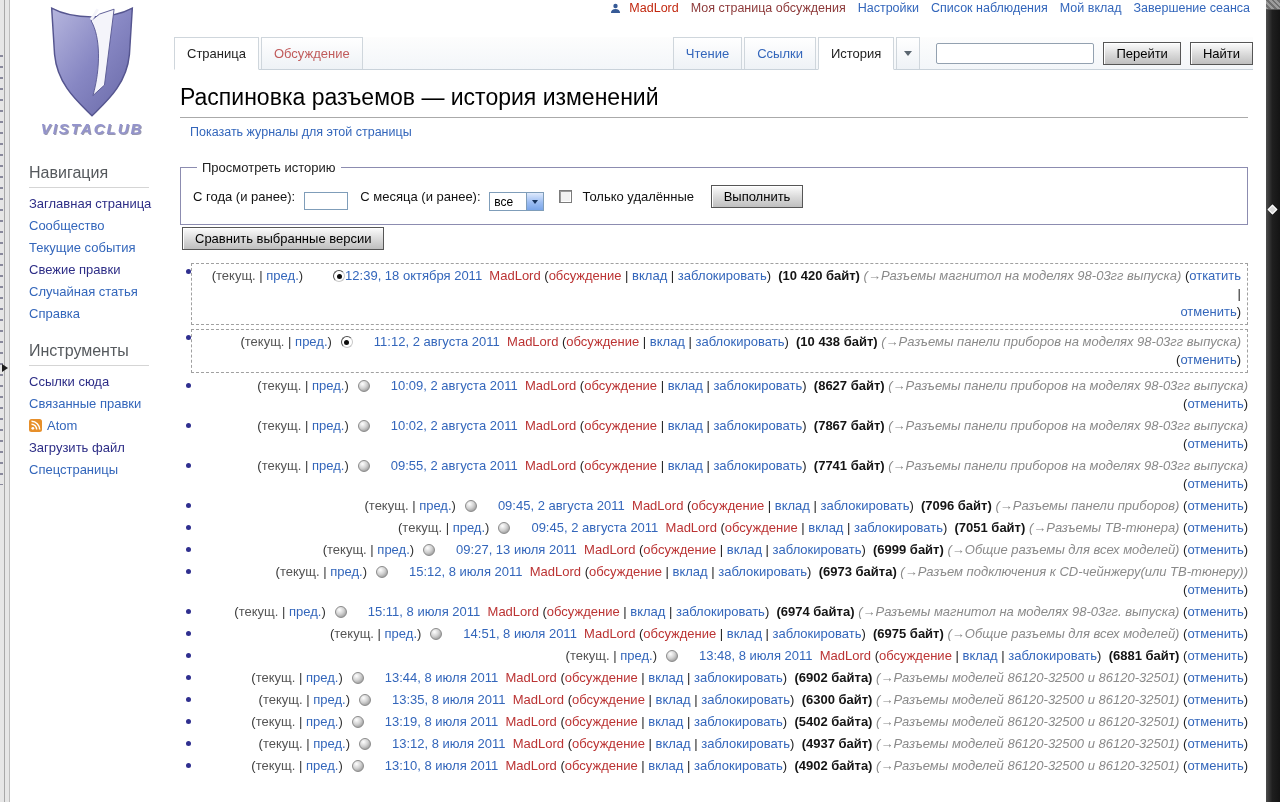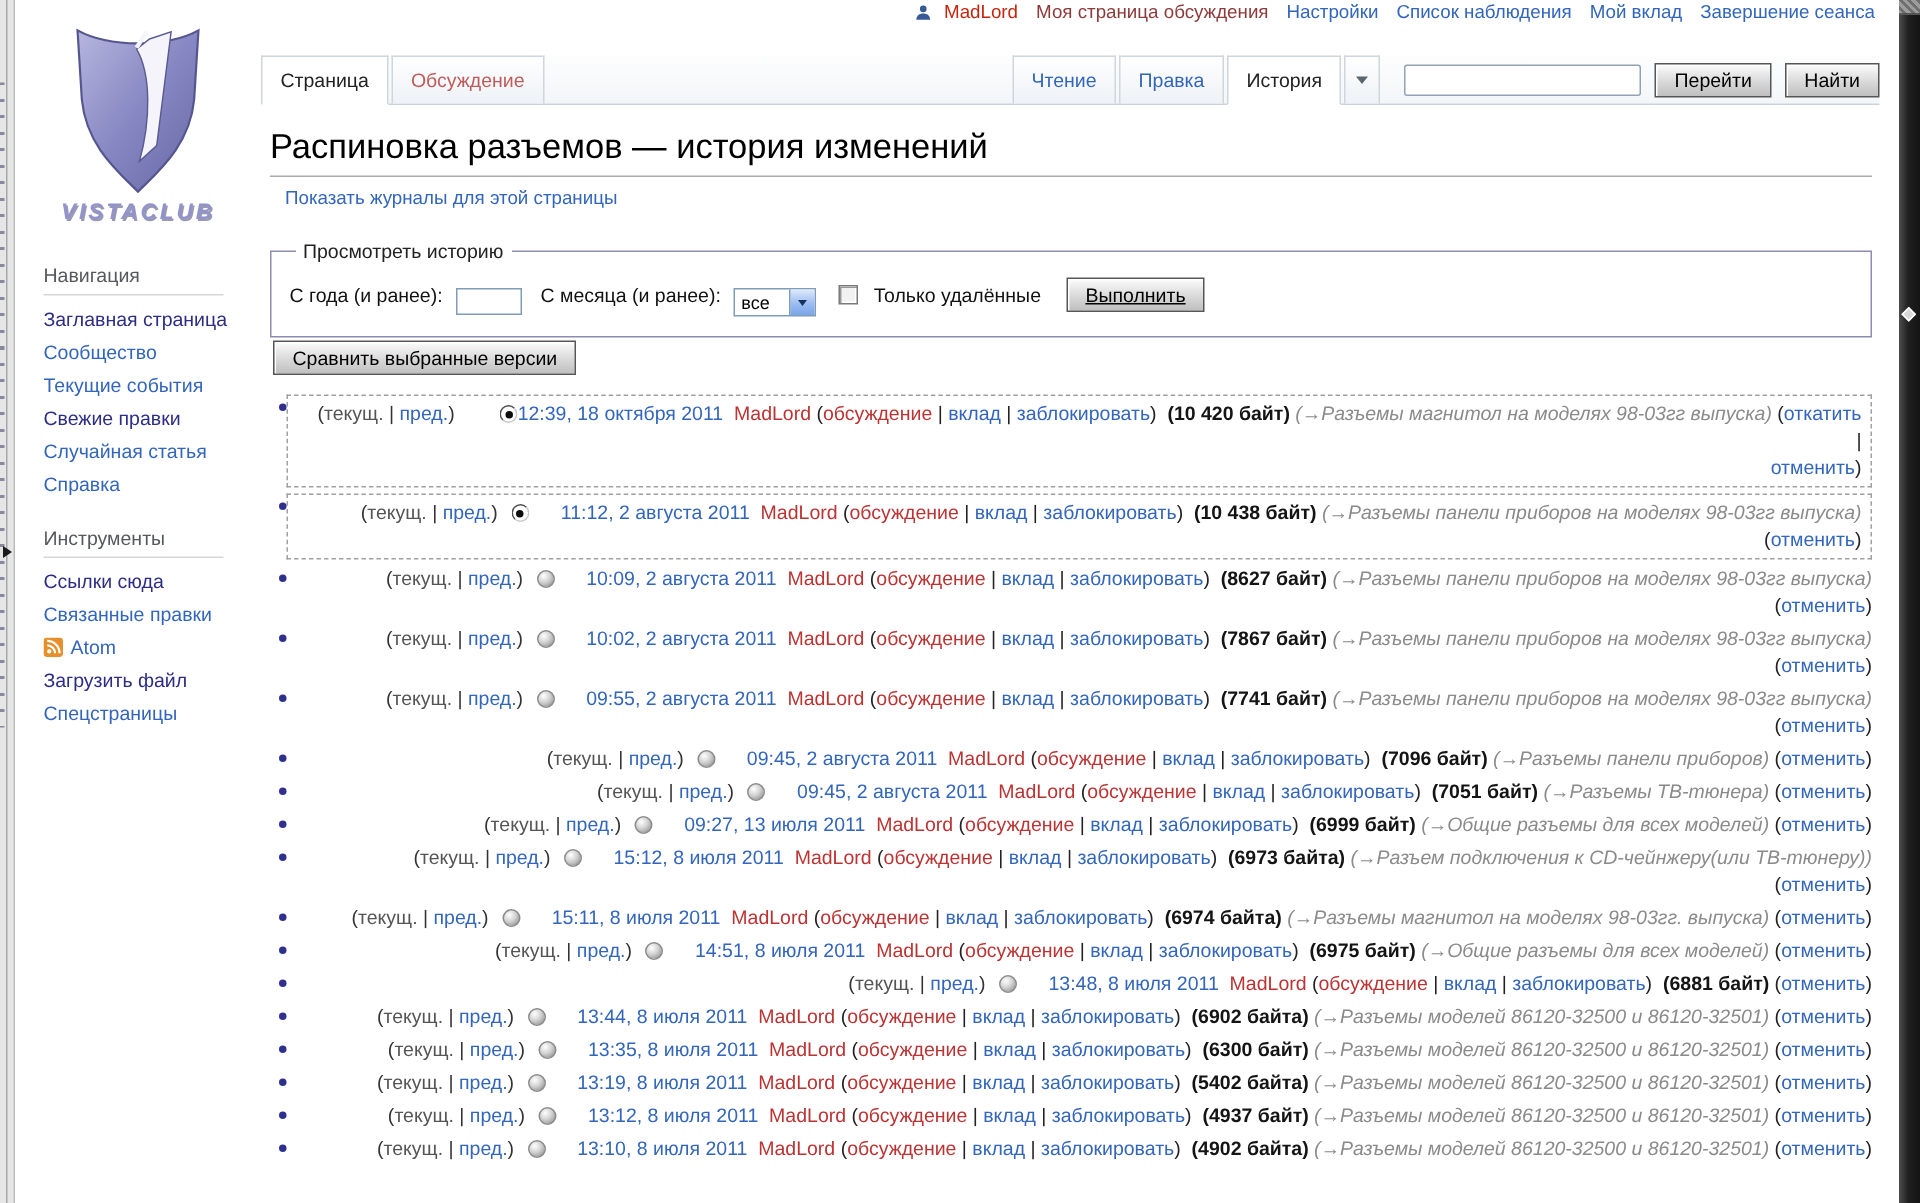--- a/index.html
+++ b/index.html
@@ -28,26 +28,26 @@
 
   
   .right-bar{position:absolute;right:0;top:0;width:14px;height:802px;
     background:linear-gradient(90deg,#4d4d4d,#1f1f1f 45%,#141414);}
   .right-bar .cap{position:absolute;top:0;left:0;width:14px;height:10px;border-bottom:1px solid #555;
     background:repeating-linear-gradient(45deg,#9c9c9c 0 2px,#6f6f6f 2px 4px);}
   .right-bar .diamond{position:absolute;top:206px;left:3px;width:7px;height:7px;background:#d8d8d8;
     border:1px solid #fff;transform:rotate(45deg);}
 
   
-  .sidebar{position:absolute;left:11px;top:12px;width:162px;}
+  .sidebar{position:absolute;left:11px;top:0;width:162px;}
   .logo{position:relative;height:150px;text-align:center;padding-top:4px;}
   .logotext{font-size:15px;font-weight:bold;font-style:italic;letter-spacing:2px;color:var(--logo-purple);
     text-shadow:1px 1px 0 rgba(70,70,110,.55), -1px -1px 0 rgba(255,255,255,.8);margin-top:-4px;}
   .portal{padding:14px 0 0 18px;}
-  .portal-h{color:#55595d;font-size:13px;padding-bottom:5px;border-bottom:1px solid #d5d5d5;width:120px;margin-bottom:8px;}
+  .portal-h{color:#55595d;font-size:16px;padding-bottom:5px;border-bottom:1px solid #d5d5d5;width:120px;margin-bottom:8px;}
   .portal-list{list-style:none;margin:0;padding:0;font-size:13px;}
   .portal-list li{margin:0 0 7px 0;display:flex;align-items:center;gap:5px;}
   .portal-list a{color:var(--link-blue);text-align:right;}
   .portal-list a.visited{color:var(--link-visited);}
   .rss{display:inline-flex;width:13px;height:13px;}
 
   
   .personal{position:absolute;top:1px;right:30px;display:flex;align-items:center;gap:12px;font-size:12.5px;}
   .picon{display:inline-flex;margin-right:-4px;}
   .p-user{color:#c2280f;}
@@ -81,21 +81,21 @@
   fieldset.histform legend{padding:0 5px;margin-left:4px;font-size:13px;color:#222;}
   .yr-input{width:44px;height:18px;border:1px solid #7f9db9;font-size:12px;margin:0 9px 0 5px;vertical-align:-4px;}
   .select{display:inline-flex;width:55px;height:19px;border:1px solid #7f9db9;background:#fff;
     vertical-align:-5px;margin:0 11px 0 5px;}
   .select .val{flex:1;font-size:12px;padding:2px 0 0 4px;color:#000;}
   .select .sbtn{width:17px;border-left:1px solid #7f9db9;display:flex;align-items:center;justify-content:center;
     background:linear-gradient(#dfeafc,#9cbdf2 55%,#7aa5e8);}
   .select .arr{width:0;height:0;border-top:4px solid #16325c;border-left:3.5px solid transparent;border-right:3.5px solid transparent;}
   .checkbox{display:inline-block;width:13px;height:13px;background:#f2f2f2;vertical-align:-2px;margin-right:7px;
     border:1px solid #7b7b7b;box-shadow:inset 1px 1px 0 #9a9a9a, inset -1px -1px 0 #fff;}
-  .run-btn{margin-left:13px;text-decoration:underline;}
+  .run-btn{margin-left:13px;}
 
   .legendline{font-size:13px;margin:17px 0 7px 2px;color:#111;}
   .compare-btn{margin:2px 0 4px 2px;}
 
   
   #history-list{margin:9px 0 0 4px;padding:0 0 0 14px;font-size:13px;}
   #history-list li{list-style:none;position:relative;margin:0 0 4px 0;line-height:18px;}
   #history-list li::before{content:"";position:absolute;left:-12px;top:6px;width:5px;height:5px;border-radius:50%;background:#2f2f8f;}
   .rowbox{display:block;text-align:right;}
   li.sel .rowbox{border:1px dashed #a0a0a0;padding:3px 6px;margin-left:-7px;}
@@ -208,21 +208,21 @@
       <span>Страница</span>
     </div>
   <div class="tab newpage">
       <span>Обсуждение</span>
     </div>
   <div class="tab-spacer"></div>
   <div class="tab">
       <span>Чтение</span>
     </div>
   <div class="tab">
-      <span>Правка</span>
+      <span>Ссылки</span>
     </div>
   <div class="tab active">
       <span>История</span>
     </div>
   <div class="tab dropdown">
       <span class="caret"></span>
     </div>
   <div class="searchbox">
     <input class="search-input" value="" style="">
     <button class="btn3d">Перейти</button>

